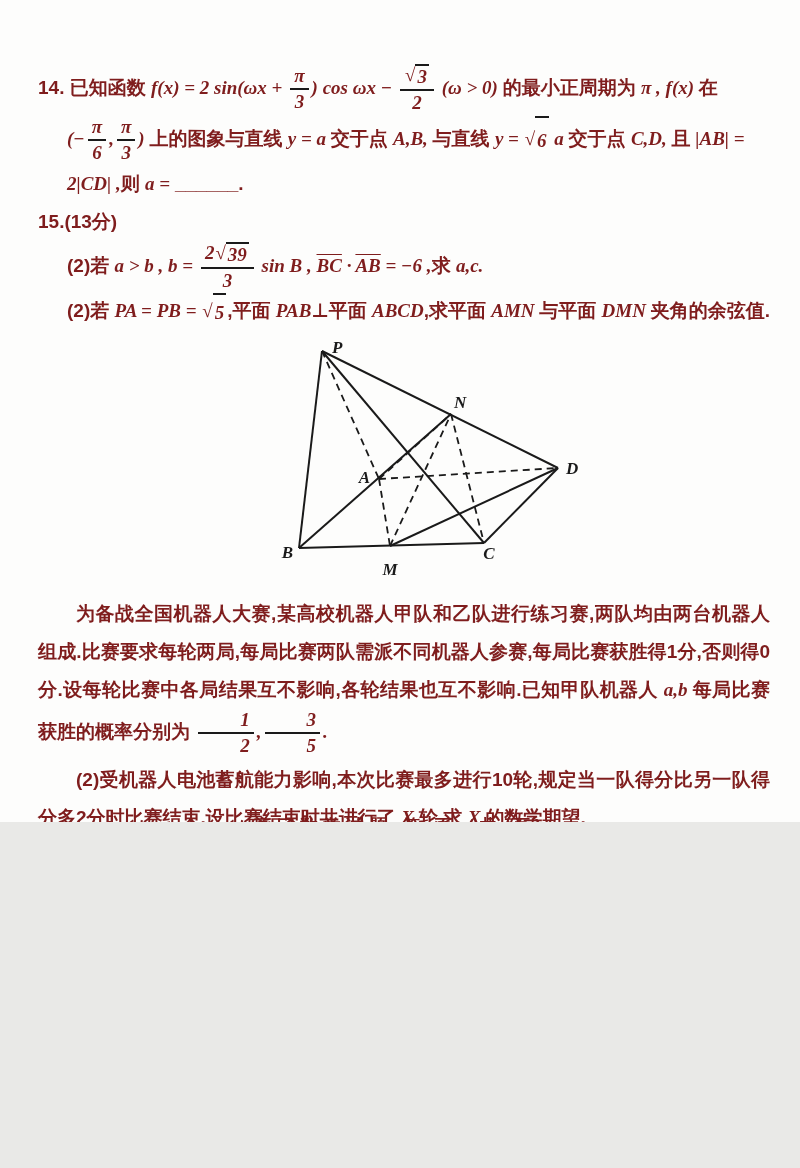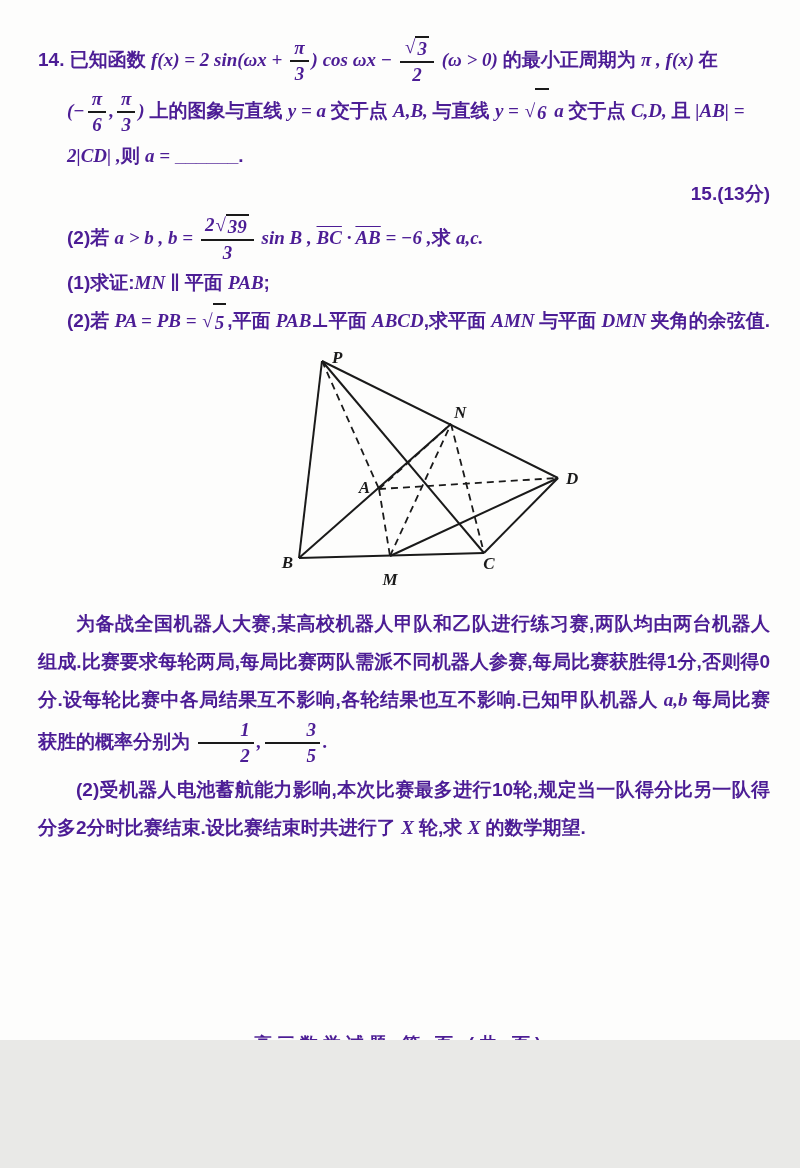--- a/index.html
+++ b/index.html
@@ -1,26 +1,26 @@
 <!DOCTYPE html>
 <html><head>
 <meta charset="utf-8">
 <style>
   html,body{margin:0;padding:0;background:#e9e9e7;}
   body{width:800px;font-family:"Liberation Sans",sans-serif;}
   .doc{
-    position:relative;width:800px;height:1040px;box-sizing:border-box;
-    background:#fdfdfc;color:#4c1d95;overflow:hidden;
-    padding:36px 30px 0 38px;
+    position:relative;width:800px;height:822px;box-sizing:border-box;
+    background:#fdfdfc;color:#7f1d1d;overflow:hidden;
+    padding:64px 30px 0 38px;
     font-size:19px;font-weight:700;
   }
   .line{line-height:36px;margin-bottom:2px;white-space:nowrap;}
   .tall{line-height:46px;}
   .ind{padding-left:29px;}
-  .qhead{line-height:36px;text-align:right;}
+  .qhead{line-height:36px;}
   .sec{line-height:40px;font-weight:700;letter-spacing:0.5px;}
   .para{line-height:38px;text-align:justify;text-indent:2em;margin-bottom:4px;}
   .cn{font-family:"Liberation Sans","DejaVu Sans",sans-serif;font-weight:700;}
   .mi{font-family:"Liberation Serif","DejaVu Serif",serif;font-style:italic;font-weight:700;}
   .ov{text-decoration:overline;}
   .frac{display:inline-flex;flex-direction:column;align-items:center;vertical-align:middle;
         margin:0 3px;line-height:1.15;}
   .fn{border-bottom:2px solid #1a1a1a;padding:0 4px 1px;}
   .fd{padding:1px 4px 0;}
   .sq{display:inline-flex;align-items:flex-start;white-space:nowrap;margin:0 1px;}
@@ -66,21 +66,20 @@
 
   <div class="line qhead">15.(13分)</div>
   <div class="line tall ind"><span class="cn">(2)若 </span><span class="mi">a &gt; b , b = </span><span class="frac">
         <span class="fn"><span class="mi">2</span><span class="sq">
             <span class="sg">√</span>
             <span class="rd">39</span>
           </span></span>
         <span class="fd"><span class="mi">3</span></span>
       </span><span class="mi"> sin B , </span><span class="mi ov">BC</span><span class="mi"> · </span><span class="mi ov">AB</span><span class="mi"> = −6 ,</span><span class="cn">求 </span><span class="mi">a,c.</span></div>
 
-  <div class="line ind"><span class="cn">(1)求证:</span><span class="mi">MN ∥ </span><span class="cn">平面 </span><span class="mi">PAB</span><span class="cn">;</span></div>
   <div class="line ind"><span class="cn">(2)若 </span><span class="mi">PA = PB = </span><span class="sq">
         <span class="sg">√</span>
         <span class="rd">5</span>
       </span><span class="cn">,平面 </span><span class="mi">PAB</span><span class="cn">⊥平面 </span><span class="mi">ABCD</span><span class="cn">,求平面 </span><span class="mi">AMN </span><span class="cn">与平面 </span><span class="mi">DMN </span><span class="cn">夹角的余弦值.</span></div>
 
   <div class="figwrap">
     <svg id="fig" width="312" height="250" viewBox="280 545 312 250">
         <line x1="324" y1="561" x2="301" y2="758" class="e"></line>
         <line x1="324" y1="561" x2="486" y2="753" class="e"></line>
         <line x1="324" y1="561" x2="560" y2="678" class="e"></line>

